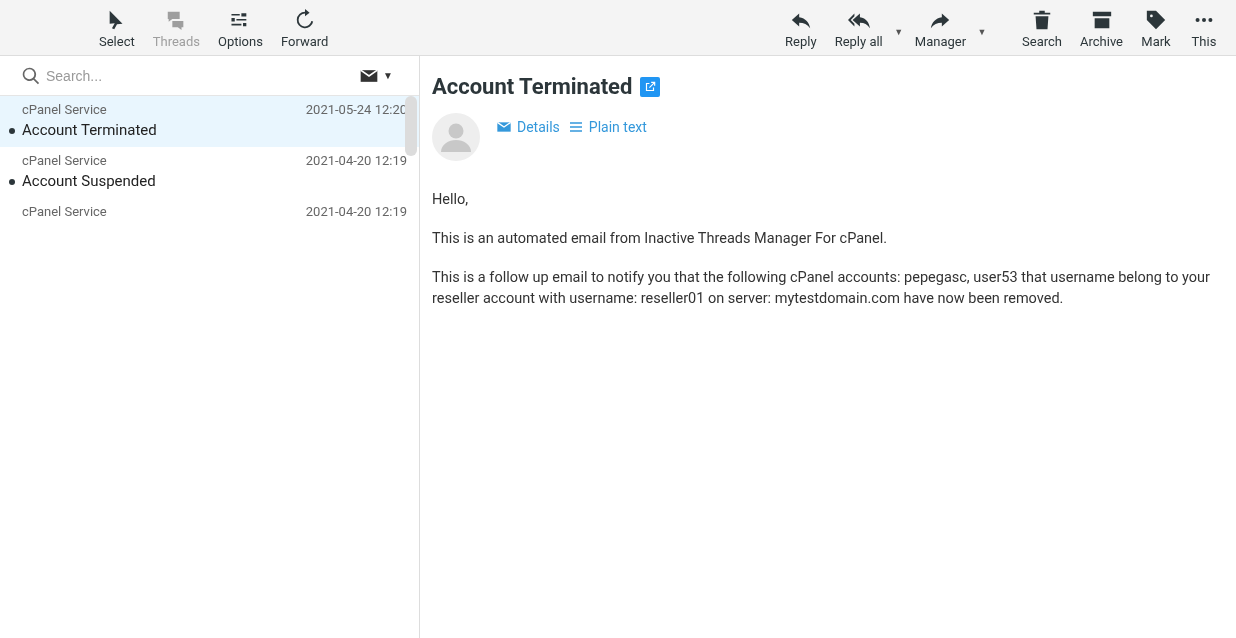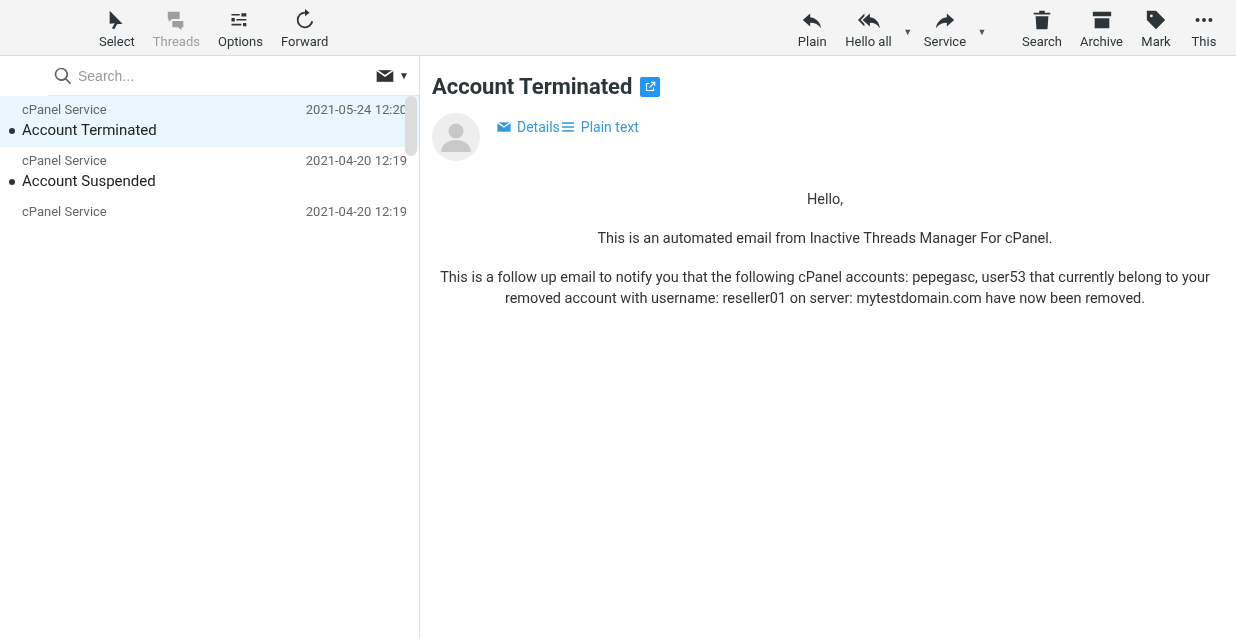--- a/index.html
+++ b/index.html
@@ -11,21 +11,21 @@
     .toolbar-item.disabled { color: #9e9e9e; }
     .toolbar-item .ticon { height: 24px; display: flex; align-items: center; justify-content: center; font-size: 20px; }
     .toolbar-item .tlabel { font-size: 13px; margin-top: 2px; }
     .toolbar-dropdown { width: 14px; display: flex; align-items: center; justify-content: center; cursor: pointer; color: #555; font-size: 9px; padding-top: 8px; }
     .spacer { flex: 1; }
     .toolbar-left { padding-left: 90px; }
     .toolbar-right { padding-right: 8px; }
 
     .content { flex: 1; display: flex; overflow: hidden; }
     .list-pane { width: 420px; border-right: 1px solid #ddd; display: flex; flex-direction: column; background: #fff; position: relative; }
-    .search-row { height: 40px; display: flex; align-items: center; padding: 0 4px; border-bottom: 1px solid #e5e5e5; margin-left: 48px; }
+    .search-row { height: 40px; display: flex; align-items: center; padding: 0 20px; border-bottom: 1px solid #e5e5e5; }
     .search-icon-wrap { width: 22px; color: #666; display: flex; justify-content: center; }
     .search-input { border: none; outline: none; flex: 1; font-size: 14px; padding: 6px 4px; color: #333; background: transparent; }
     .search-input::placeholder { color: #999; }
     .env-chev { display: flex; align-items: center; color: #333; padding-right: 6px; gap: 4px; }
 
     .msg-listbox { flex: 1; overflow-y: auto; position: relative; }
     .msg-thread { padding: 6px 12px 8px 22px; cursor: pointer; border-bottom: 0; }
     .msg-thread.selected { background: #e9f6fe; }
     .thread-top { display: flex; justify-content: space-between; font-size: 13px; color: #666; }
     .thread-top .date { color: #666; font-size: 13px; }
@@ -37,25 +37,25 @@
 
     .preview-pane { flex: 1; overflow-y: auto; padding: 18px 18px 18px 12px; }
     .subject-line { display: flex; align-items: center; gap: 8px; margin-bottom: 14px; }
     .subject-line h1 { font-size: 22px; font-weight: 700; color: #2c363a; }
     .subject-icon { width: 20px; height: 20px; background: #2196f3; display: flex; align-items: center; justify-content: center; color: #fff; border-radius: 2px; }
     .header-block { display: flex; gap: 16px; margin-bottom: 28px; }
     .avatar { width: 48px; height: 48px; border-radius: 50%; background: #eee; display: flex; align-items: center; justify-content: center; color: #bbb; }
     .hdr-lines { font-size: 14px; }
     .hdr-lines .from-line { color: #444; }
     .hdr-lines a.sender { color: #3498db; text-decoration: none; }
-    .hdr-actions { margin-top: 6px; display: flex; gap: 0; }
+    .hdr-actions { margin-top: 6px; display: flex; gap: 8px; }
     .hdr-action { color: #3498db; font-size: 14px; display: flex; align-items: center; gap: 5px; cursor: pointer; }
     .hdr-action .mini-icon { color: #3498db; }
 
-    .body-text { font-size: 14.5px; color: #333; line-height: 1.45; text-align: center; }
+    .body-text { font-size: 14.5px; color: #333; line-height: 1.45; }
     .body-text p { margin-bottom: 18px; }
 
     svg.icon { width: 20px; height: 20px; fill: currentColor; }
     svg.icon-lg { width: 22px; height: 22px; fill: currentColor; }
   </style>
 </head>
 <body>
 
 <svg width="0" height="0" style="position:absolute">
   <defs>
@@ -155,38 +155,38 @@
       </div>
     </div>
   <div class="spacer"></div>
   <div class="toolbar-group toolbar-right" id="tb-right">
       <div class="toolbar-item">
         <span class="ticon">
           <svg class="icon-lg" viewBox="0 0 24 24">
             <use href="#i-reply"></use>
           </svg>
         </span>
-        <span class="tlabel">Plain</span>
+        <span class="tlabel">Reply</span>
       </div>
       <div class="toolbar-item">
         <span class="ticon">
           <svg class="icon-lg" viewBox="0 0 24 24">
             <use href="#i-replyall"></use>
           </svg>
         </span>
-        <span class="tlabel">Hello all</span>
+        <span class="tlabel">Reply all</span>
       </div>
       <div class="toolbar-dropdown">▼</div>
       <div class="toolbar-item">
         <span class="ticon">
           <svg class="icon-lg" viewBox="0 0 24 24">
             <use href="#i-forward"></use>
           </svg>
         </span>
-        <span class="tlabel">Service</span>
+        <span class="tlabel">Manager</span>
       </div>
       <div class="toolbar-dropdown">▼</div>
       <div style="width: 24px;"></div>
       <div class="toolbar-item">
         <span class="ticon">
           <svg class="icon-lg" viewBox="0 0 24 24">
             <use href="#i-trash"></use>
           </svg>
         </span>
         <span class="tlabel">Search</span>
@@ -291,16 +291,16 @@
                 <use href="#i-lines"></use>
               </svg>
             <span>Plain text</span>
           </span>
         </div>
       </div>
     </div>
     <div class="body-text" id="msgbody">
         <p>Hello,</p>
         <p>This is an automated email from Inactive Threads Manager For cPanel.</p>
-        <p>This is a follow up email to notify you that the following cPanel accounts: pepegasc, user53 that currently belong to your removed account with username: reseller01 on server: mytestdomain.com have now been removed.</p>
+        <p>This is a follow up email to notify you that the following cPanel accounts: pepegasc, user53 that username belong to your reseller account with username: reseller01 on server: mytestdomain.com have now been removed.</p>
       </div>
   </div>
 </div>
 
 </body></html>

